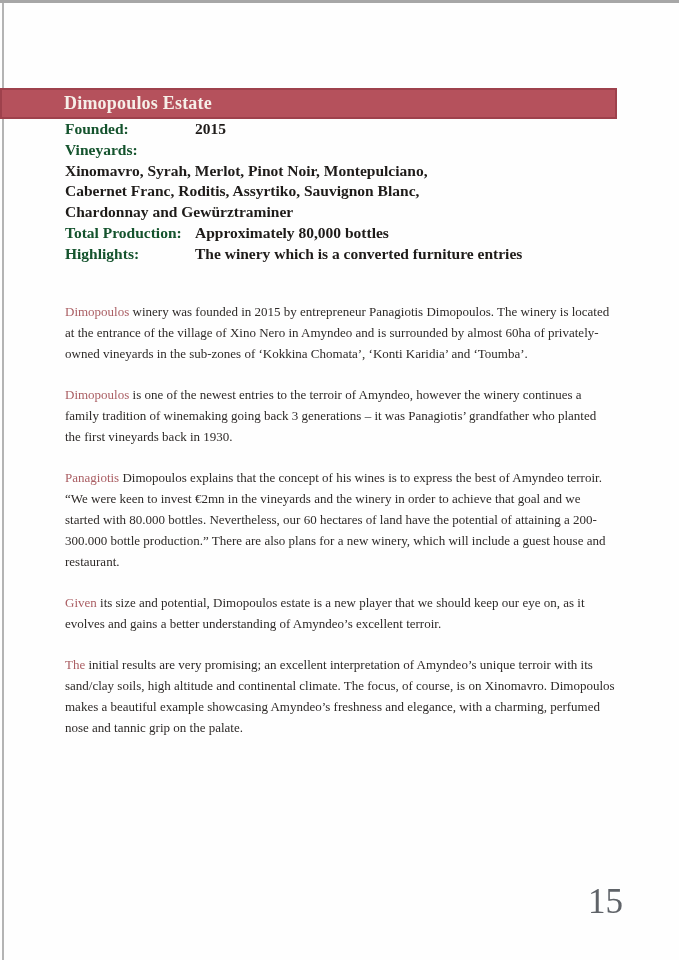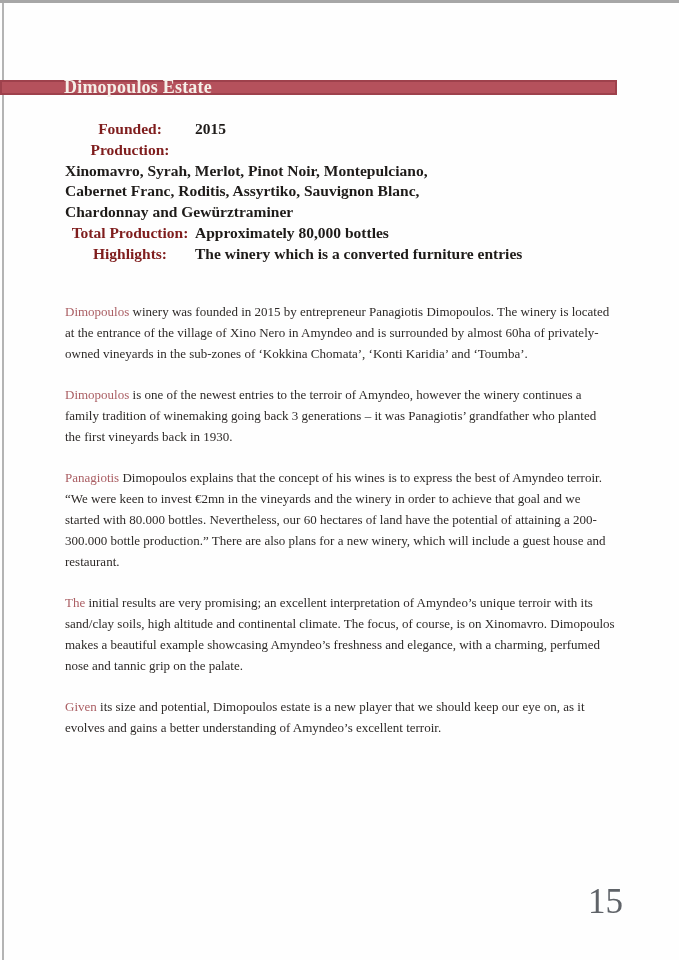--- a/index.html
+++ b/index.html
@@ -16,38 +16,38 @@
   }
   .edge-top {
     position: absolute; top: 0; left: 0;
     width: 679px; height: 3px; background: #a7a7a7;
   }
   .edge-left {
     position: absolute; top: 3px; left: 2px;
     width: 2px; height: 957px; background: #b4b4b4;
   }
   .title-bar {
-    position: absolute; top: 80px; left: 0;
-    width: 617px; height: 15px;
+    position: absolute; top: 88px; left: 0;
+    width: 617px; height: 31px;
     background: #b5515c;
     border: 2px solid #9e414c;
     display: flex; align-items: center;
     padding-left: 62px;
   }
   .title-bar .title {
     color: #f6efe8; font-size: 18px; font-weight: bold;
     letter-spacing: 0.2px;
   }
   .facts {
     position: absolute; top: 119px; left: 65px;
     width: 550px;
     font-size: 15.5px; line-height: 20.8px; font-weight: bold;
   }
   .fact-row { display: flex; align-items: flex-start; }
-  .fact-label { width: 130px; flex: 0 0 130px; color: #7f1d1d; text-align: center; }
+  .fact-label { width: 130px; flex: 0 0 130px; color: #14532d; }
   .fact-value { width: 420px; color: #1e1b19; }
   .article {
     position: absolute; top: 301px; left: 65px;
     width: 550px;
     font-size: 13px; line-height: 21px; color: #2e2a28;
   }
   .article p { margin: 0 0 20px 0; }
   .article .lead { color: #aa5e63; }
   .footer-text {
     position: absolute; top: 901px; right: 104px;
@@ -72,21 +72,21 @@
   <div class="title-bar">
     <span class="title">Dimopoulos Estate</span>
   </div>
 
   <div class="facts">
     <div class="fact-row">
       <span class="fact-label">Founded:</span>
       <span class="fact-value">2015</span>
     </div>
     <div class="fact-row">
-      <span class="fact-label">Production:</span>
+      <span class="fact-label">Vineyards:</span>
     </div>
     <div class="fact-row">
     </div>
     <div class="fact-row">
       <span class="fact-value">Xinomavro, Syrah, Merlot, Pinot Noir, Montepulciano, Cabernet Franc, Roditis, Assyrtiko, Sauvignon Blanc, Chardonnay and Gewürztraminer</span>
     </div>
     <div class="fact-row">
       <span class="fact-label">Total Production:</span>
       <span class="fact-value">Approximately 80,000 bottles</span>
     </div>
@@ -100,23 +100,23 @@
     <p>
       <span class="lead">Dimopoulos</span><span> winery was founded in 2015 by entrepreneur Panagiotis Dimopoulos. The winery is located at the entrance of the village of Xino Nero in Amyndeo and is surrounded by almost 60ha of privately-owned vineyards in the sub-zones of ‘Kokkina Chomata’, ‘Konti Karidia’ and ‘Toumba’.</span>
     </p>
     <p>
       <span class="lead">Dimopoulos</span><span> is one of the newest entries to the terroir of Amyndeo, however the winery continues a family tradition of winemaking going back 3 generations – it was Panagiotis’ grandfather who planted the first vineyards back in 1930.</span>
     </p>
     <p>
       <span class="lead">Panagiotis</span><span> Dimopoulos explains that the concept of his wines is to express the best of Amyndeo terroir. “We were keen to invest €2mn in the vineyards and the winery in order to achieve that goal and we started with 80.000 bottles. Nevertheless, our 60 hectares of land have the potential of attaining a 200-300.000 bottle production.” There are also plans for a new winery, which will include a guest house and restaurant.</span>
     </p>
     <p>
-      <span class="lead">The</span><span> initial results are very promising; an excellent interpretation of Amyndeo’s unique terroir with its sand/clay soils, high altitude and continental climate. The focus, of course, is on Xinomavro. Dimopoulos makes a beautiful example showcasing Amyndeo’s freshness and elegance, with a charming, perfumed nose and tannic grip on the palate.</span>
+      <span class="lead">Given</span><span> its size and potential, Dimopoulos estate is a new player that we should keep our eye on, as it evolves and gains a better understanding of Amyndeo’s excellent terroir.</span>
     </p>
     <p>
-      <span class="lead">Given</span><span> its size and potential, Dimopoulos estate is a new player that we should keep our eye on, as it evolves and gains a better understanding of Amyndeo’s excellent terroir.</span>
+      <span class="lead">The</span><span> initial results are very promising; an excellent interpretation of Amyndeo’s unique terroir with its sand/clay soils, high altitude and continental climate. The focus, of course, is on Xinomavro. Dimopoulos makes a beautiful example showcasing Amyndeo’s freshness and elegance, with a charming, perfumed nose and tannic grip on the palate.</span>
     </p>
   </div>
 
 
   <div class="page-number">15</div>
 
 </div>
 
 </body></html>

